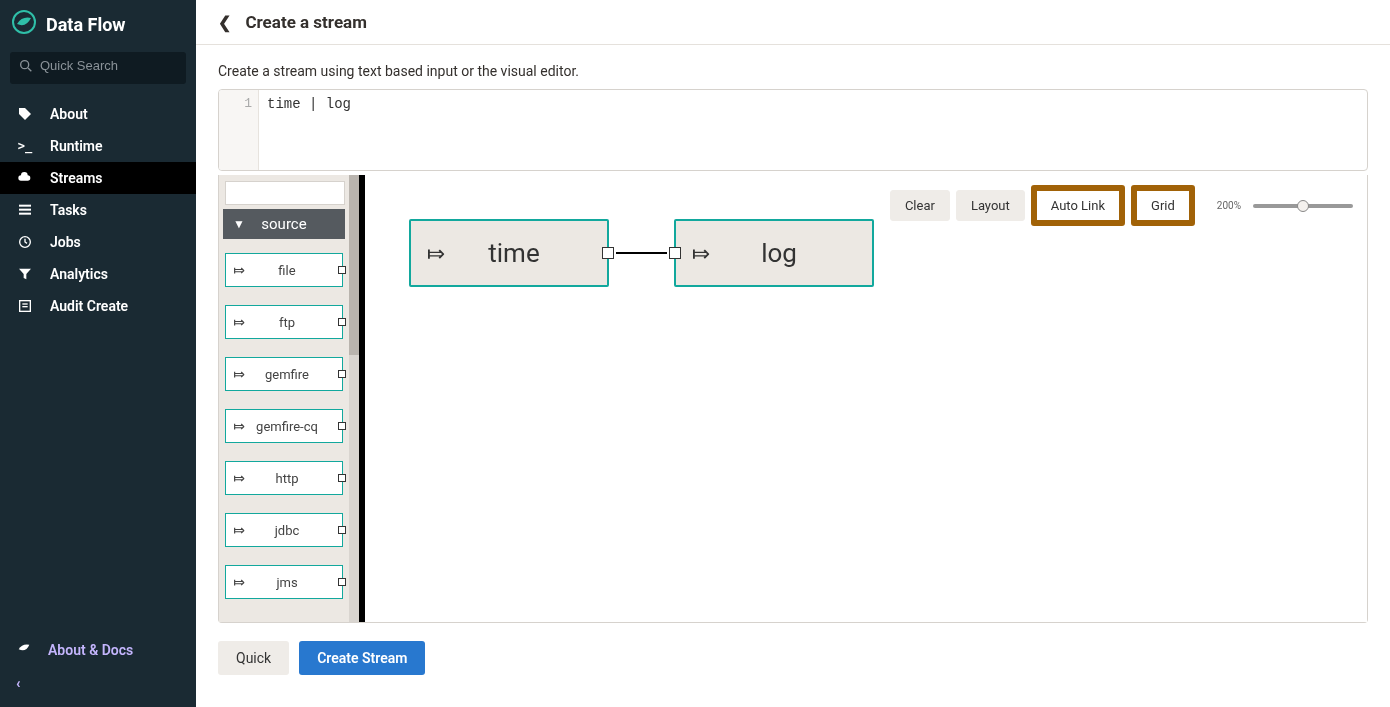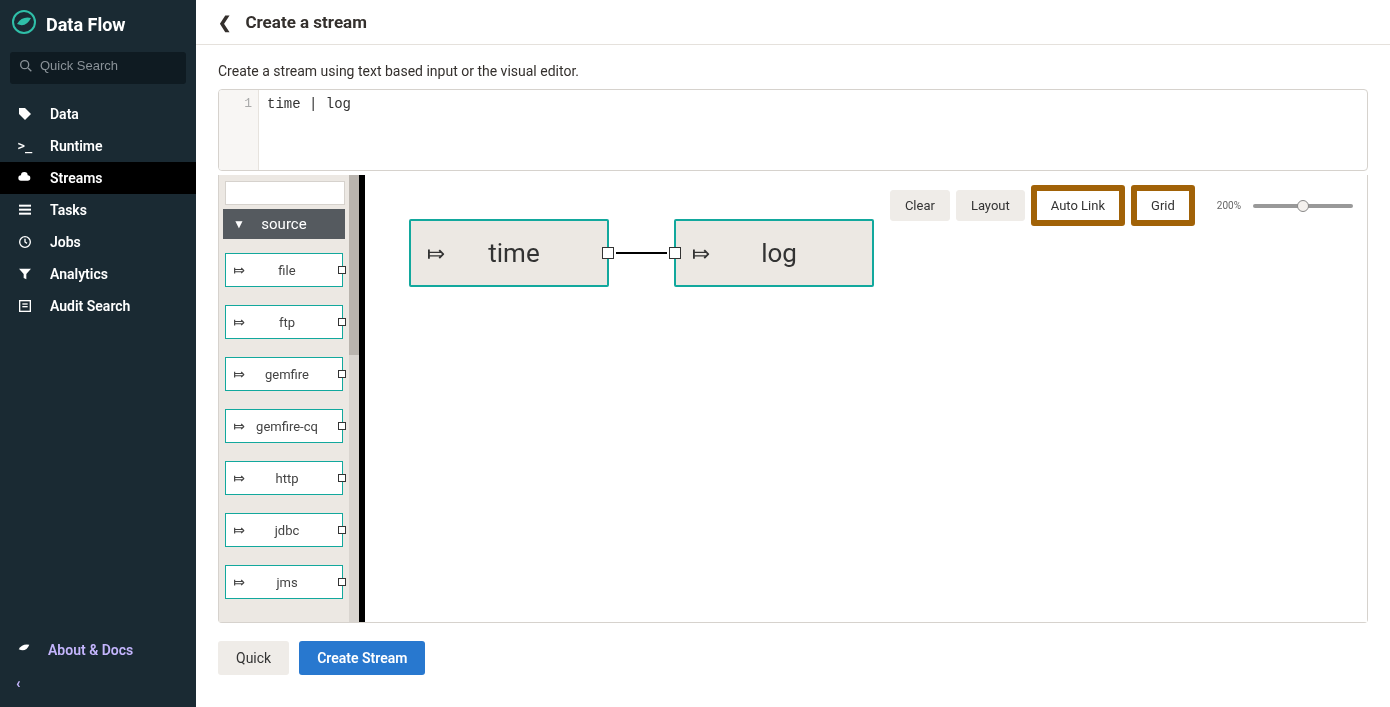--- a/index.html
+++ b/index.html
@@ -321,21 +321,21 @@
     </div>
   </div>
 
   <ul class="nav">
     <li>
       <span class="icon-slot">
         <svg class="svg-icon" viewBox="0 0 24 24">
             <path d="M3 3 L12 3 L21 12 L12 21 L3 12 Z" fill="#fff"></path>
           </svg>
       </span>
-      <span>Data</span>
+      <span>About</span>
     </li>
     <li>
       <span class="icon-slot" style="font-family:monospace;font-size:12px;">&gt;_</span>
       <span>Runtime</span>
     </li>
     <li class="active">
       <span class="icon-slot">
         <svg class="svg-icon" viewBox="0 0 24 24">
             <path d="M6 16 a4 4 0 0 1 0-8 a5 5 0 0 1 10 0 a4 4 0 0 1 0 8 Z" fill="#fff"></path>
           </svg>
@@ -370,21 +370,21 @@
       <span>Analytics</span>
     </li>
     <li>
       <span class="icon-slot">
         <svg class="svg-icon" viewBox="0 0 24 24">
             <rect x="4" y="4" width="16" height="16" fill="none" stroke="#fff" stroke-width="2"></rect>
             <line x1="8" y1="9" x2="16" y2="9" stroke="#fff" stroke-width="2"></line>
             <line x1="8" y1="13" x2="16" y2="13" stroke="#fff" stroke-width="2"></line>
           </svg>
       </span>
-      <span>Audit Search</span>
+      <span>Audit Create</span>
     </li>
   </ul>
 
   <div class="sidebar-spacer"></div>
 
   <ul class="sidebar-footer">
     <li>
       <span class="icon-slot">
         <svg class="svg-icon" viewBox="0 0 24 24">
             <path d="M4 14 Q9 5 20 7 Q15 19 4 14 Z" fill="#fff"></path>

